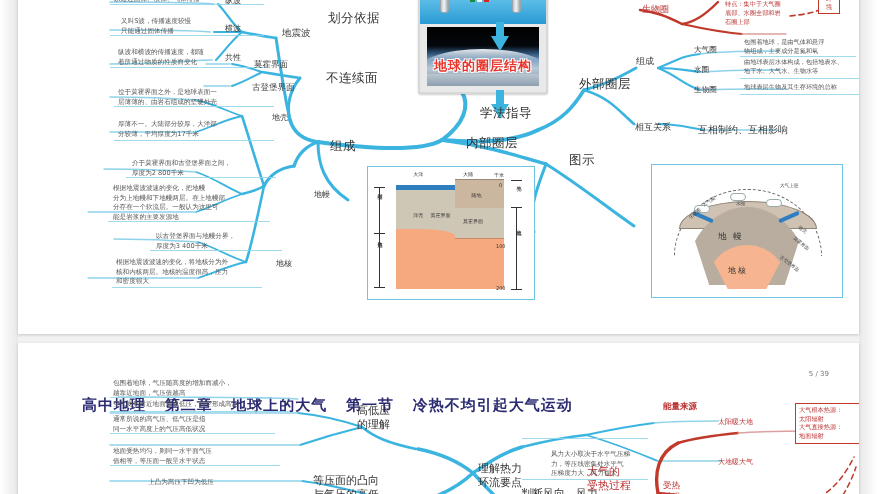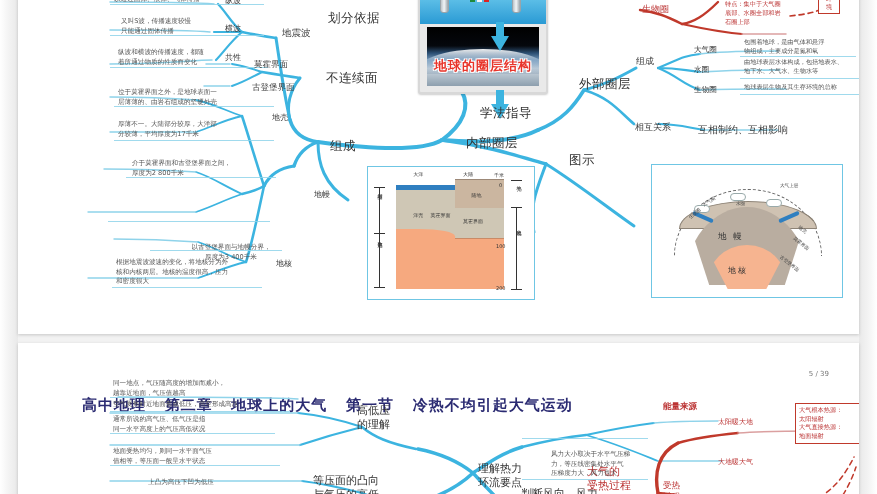--- a/index.html
+++ b/index.html
@@ -251,24 +251,28 @@
 层薄薄的、由岩石组成的坚硬外壳</div>
       <div class="ul" style="left:96px;top:112px;width:160px;"></div>
       <div class="node leaf" style="left:100px;top:126px;width:160px;">厚薄不一。大陆部分较厚，大洋部
 分较薄，平均厚度为17千米</div>
       <div class="ul" style="left:96px;top:146px;width:160px;"></div>
 
       <div class="node lv2" style="left:256px;top:196px;font-size:8px;margin-left:40px;">地幔</div>
       <div class="node leaf" style="left:114px;top:165px;width:160px;">介于莫霍界面和古登堡界面之间，
 厚度为2 800千米</div>
       <div class="ul" style="left:108px;top:183px;width:150px;"></div>
+      <div class="node leaf" style="left:95px;top:190px;width:165px;">根据地震波波速的变化，把地幔
+分为上地幔和下地幔两层。在上地幔部
+分存在一个软流层。一般认为这里可
+能是岩浆的主要发源地</div>
       <div class="ul" style="left:90px;top:227px;width:162px;"></div>
 
       <div class="node lv2" style="left:258px;top:265px;font-size:8px;">地核</div>
-      <div class="node leaf" style="left:138px;top:249px;width:150px;text-align:center;">以古登堡界面与地幔分界，
+      <div class="node leaf" style="left:138px;top:238px;width:150px;">以古登堡界面与地幔分界，
 厚度为3 400千米</div>
       <div class="ul" style="left:132px;top:256px;width:132px;"></div>
       <div class="node leaf" style="left:98px;top:264px;width:160px;">根据地震波波速的变化，将地核分为外
 核和内核两层。地核的温度很高，压力
 和密度很大</div>
       <div class="ul" style="left:94px;top:293px;width:150px;"></div>
 
       <div class="node lv2" style="left:618px;top:62px;font-size:9px;">组成</div>
       <div class="node lv2" style="left:617px;top:128px;font-size:9px;">相互关系</div>
 
@@ -408,21 +412,21 @@
       <div class="node lv1r" style="left:503px;top:104px;margin-top:40px;">判断风向、风力</div>
 
       <div class="node lv1r" style="left:569px;top:122px;color:#b33;">大气的
 受热过程</div>
       <div class="node lv2r" style="left:645px;top:58px;color:#b33;font-weight:bold;">能量来源</div>
       <div class="node lv2r" style="left:645px;top:137px;color:#b33;">受热
 过程</div>
       <div class="node leafr" style="left:700px;top:74px;font-size:7px;color:#b33;">太阳暖大地</div>
       <div class="node leafr" style="left:700px;top:114px;font-size:7px;color:#b33;">大地暖大气</div>
 
-      <div class="node leaf" style="left:95px;top:36px;width:160px;">同一地点，气压随高度的增加而减小，
+      <div class="node leaf" style="left:95px;top:36px;width:160px;">包围着地球，气压随高度的增加而减小，
 越靠近地面，气压值越高</div>
       <div class="ul" style="left:92px;top:54px;width:160px;"></div>
       <div class="node leaf" style="left:95px;top:57px;width:180px;">空气受热时近地面形成低压，高空形成高压</div>
       <div class="ul" style="left:92px;top:68px;width:180px;"></div>
       <div class="node leaf" style="left:95px;top:72px;width:165px;">通常所说的高气压、低气压是指
 同一水平高度上的气压高低状况</div>
       <div class="ul" style="left:92px;top:90px;width:165px;"></div>
       <div class="node leaf" style="left:95px;top:104px;width:170px;">地面受热均匀，则同一水平面气压
 值相等，等压面一般呈水平状态</div>
       <div class="ul" style="left:92px;top:122px;width:170px;"></div>

